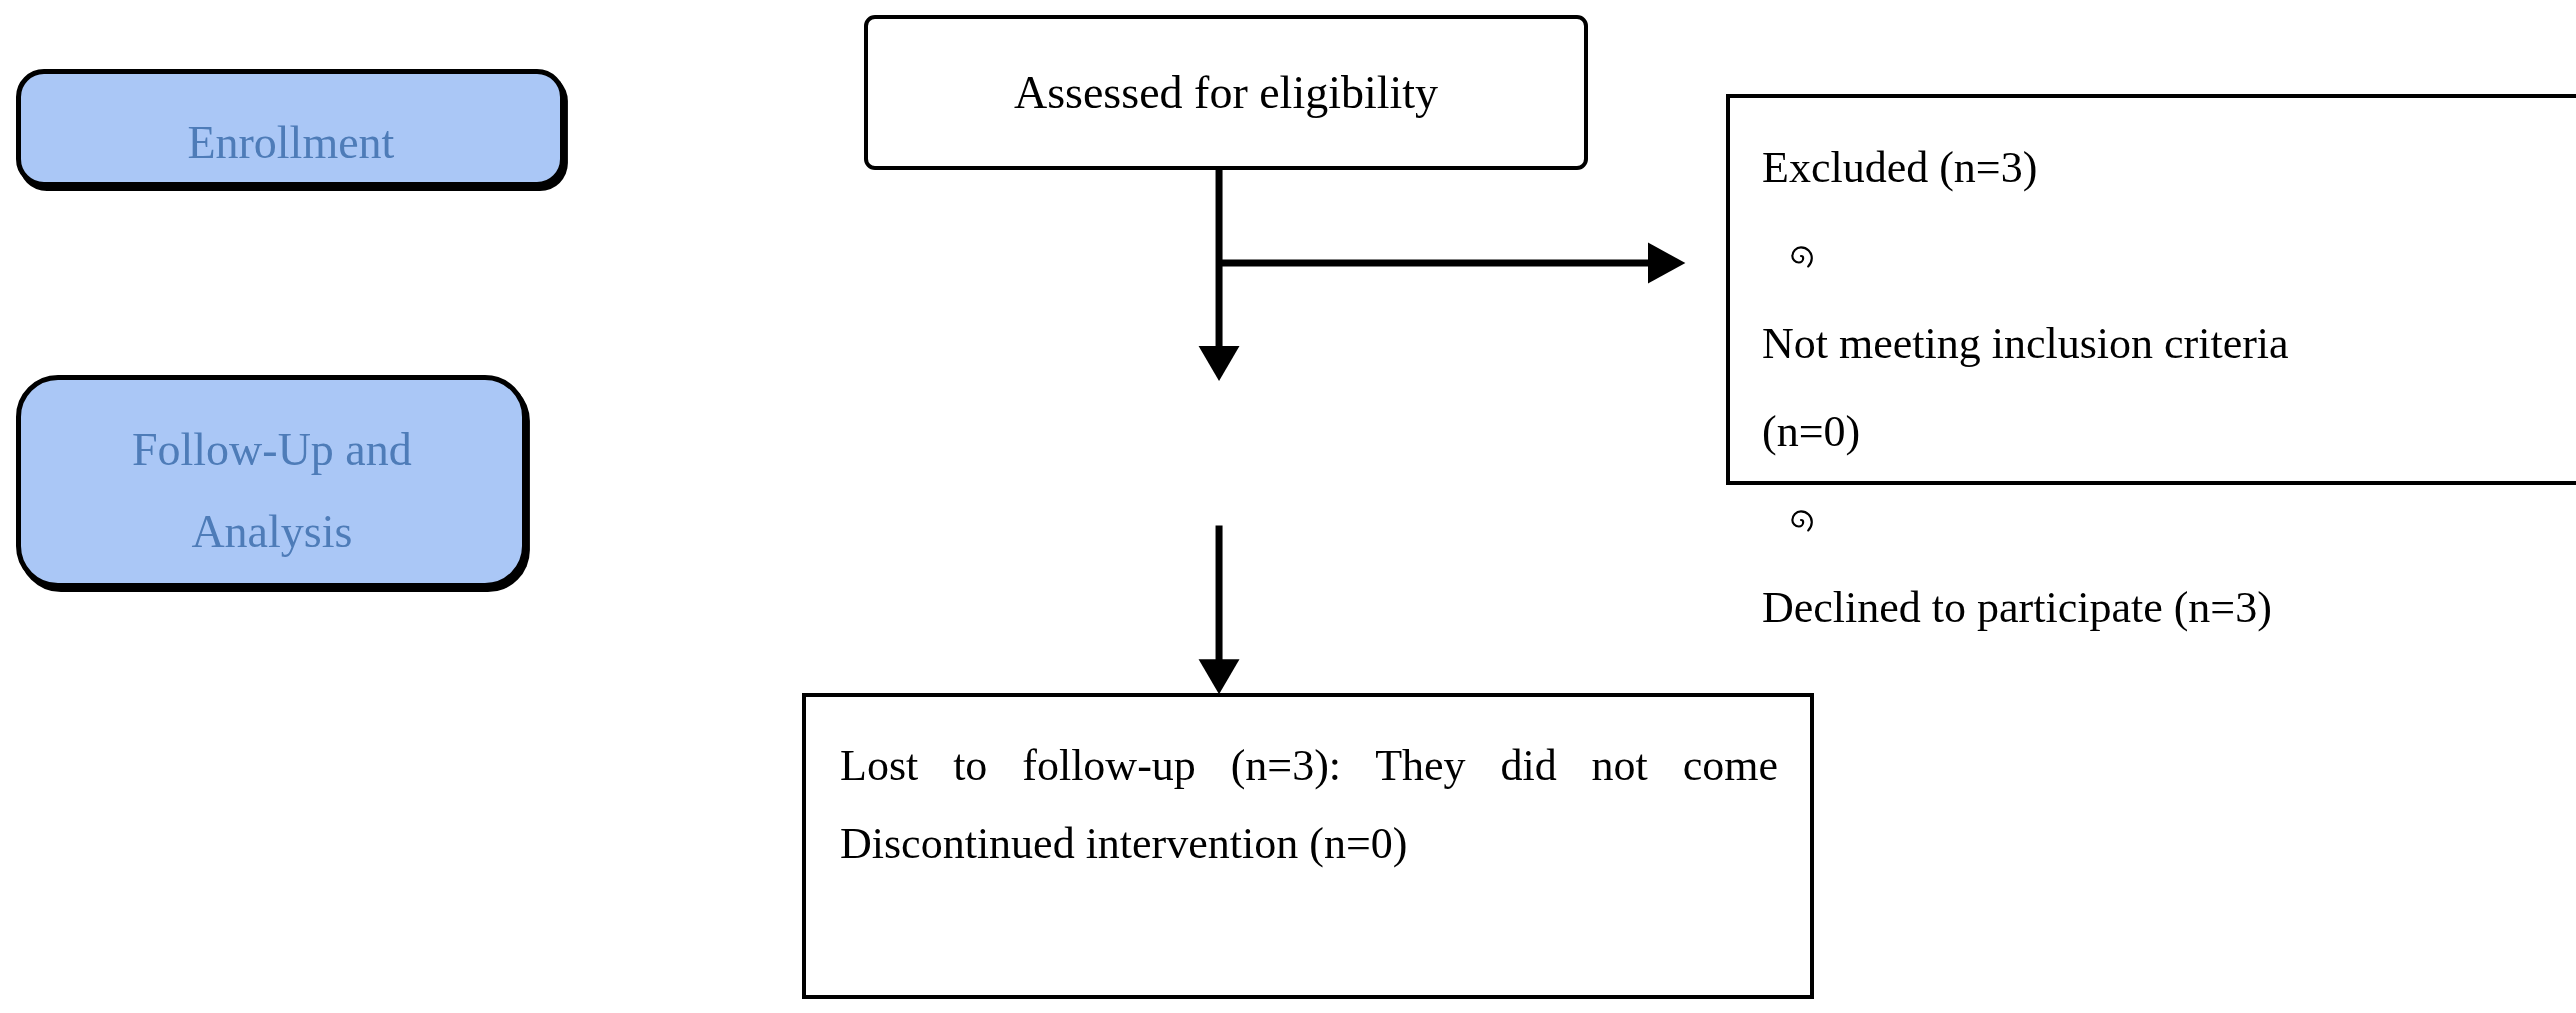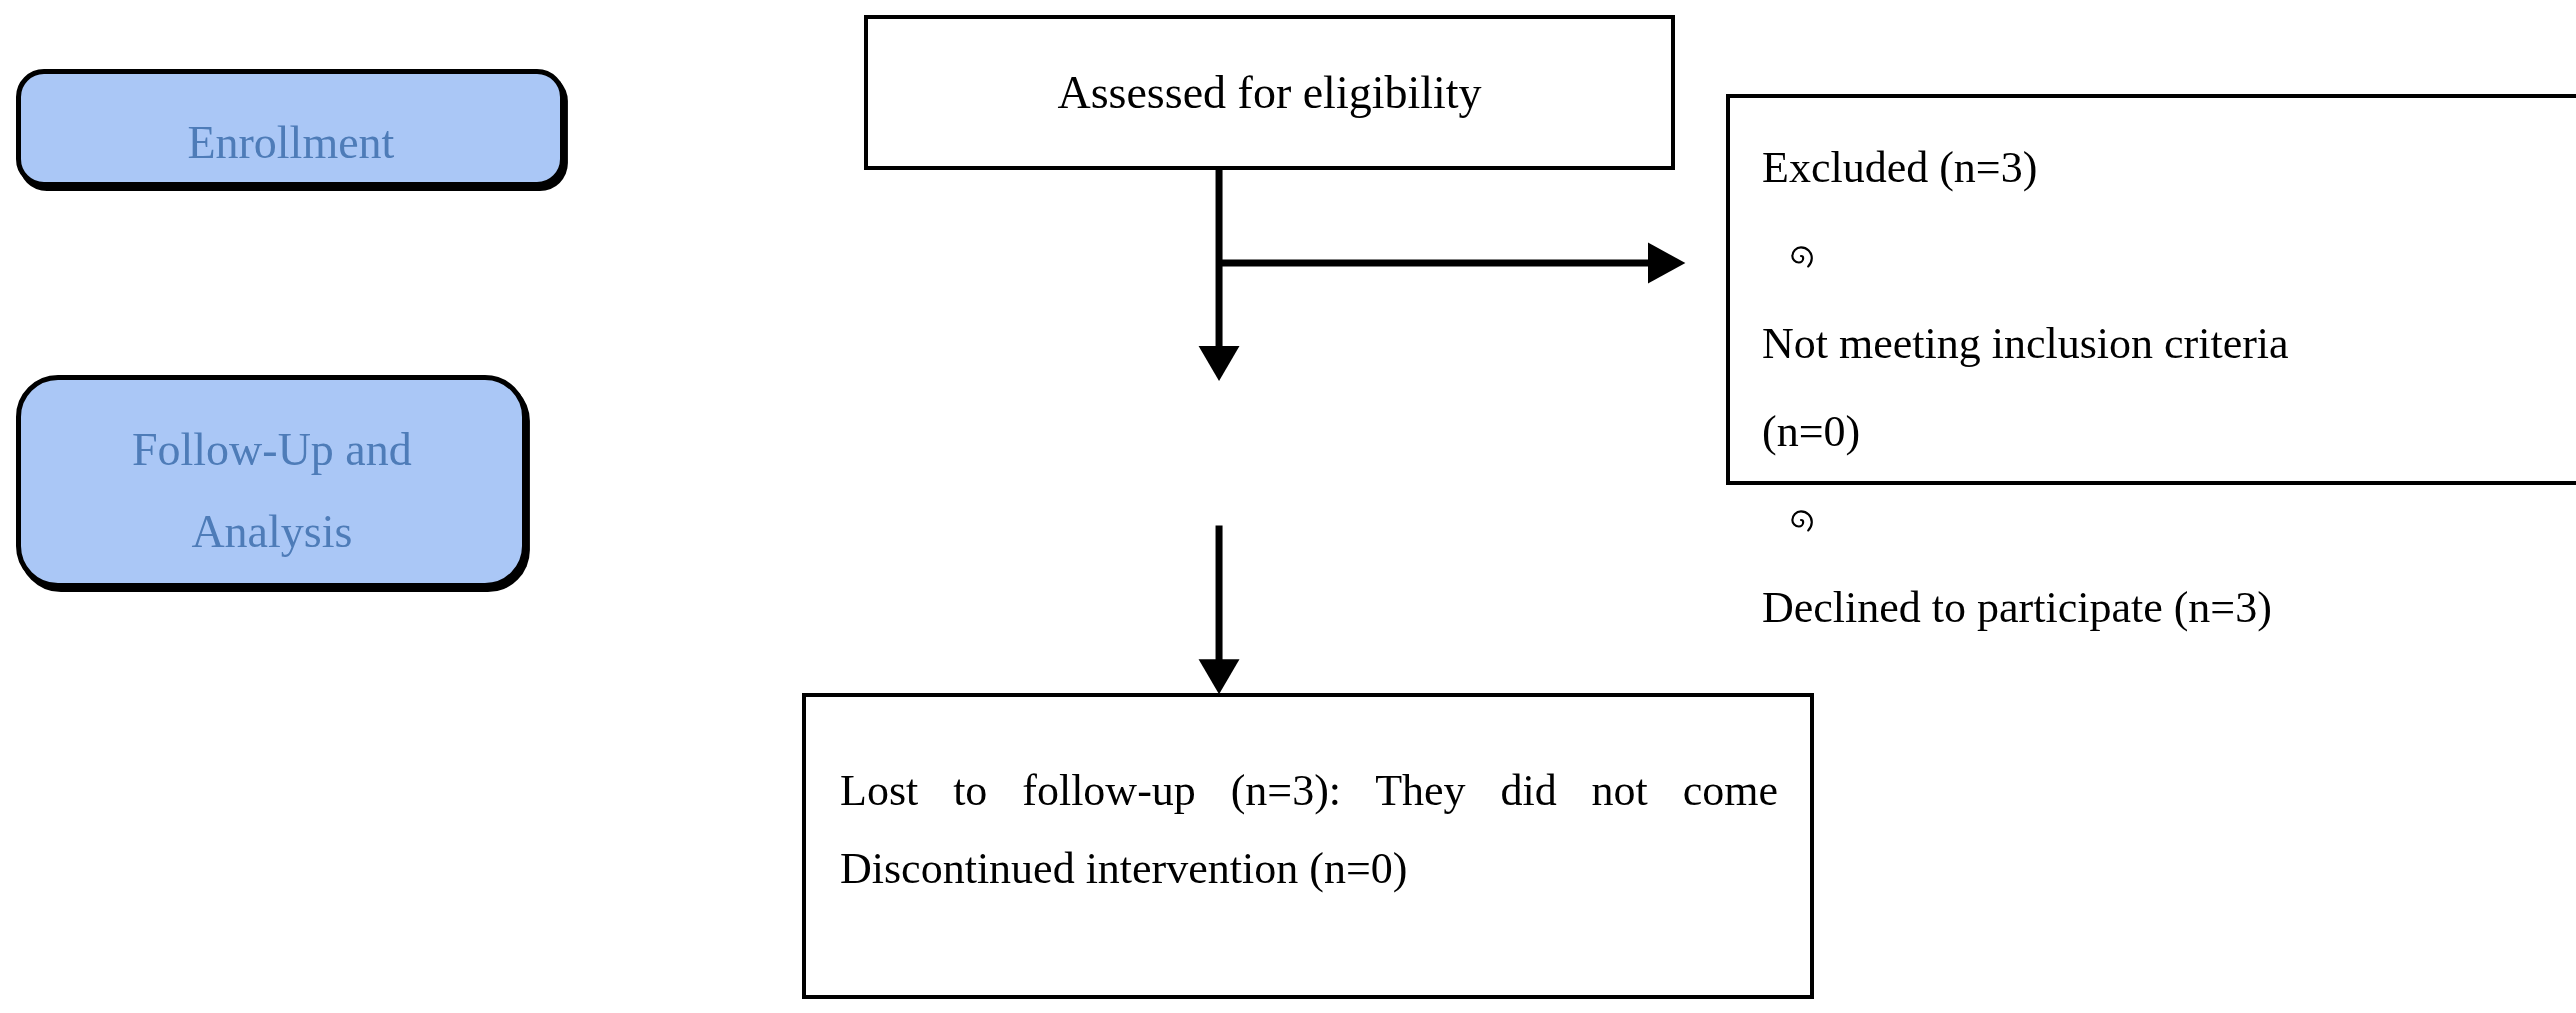--- a/index.html
+++ b/index.html
@@ -55,41 +55,42 @@
   
   .fbox {
     position: absolute;
     background: #ffffff;
     border: 4.7px solid #000000;
     box-sizing: border-box;
     font-size: 46px;
   }
   .fbox.assessed {
     left: 864px; top: 14.6px;
-    width: 811px; height: 155px;
+    width: 724px; height: 155px;
     display: flex; align-items: center; justify-content: center;
     text-align: left;
+    border-radius: 11px;
   }
   .fbox.included {
     left: 864px; top: 378px;
     width: 785px; height: 148px;
     display: flex; align-items: center; justify-content: center;
     text-align: center;
   }
   .fbox.excluded {
     left: 1726px; top: 94px;
     width: 875px; height: 391px;
     padding: 26px 16px 0 32px;
     font-size: 44px;
     line-height: 88px;
   }
   .fbox.lost {
     left: 802px; top: 693px;
     width: 1012px; height: 306px;
-    padding: 55px 32px 0 34px;
+    padding: 30px 32px 0 34px;
     font-size: 44px;
     line-height: 78px;
   }
   .ex-item {
     display: flex;
     align-items: flex-start;
     flex-direction: column;
   }
   .bullet-cell {
     width: 88px;

